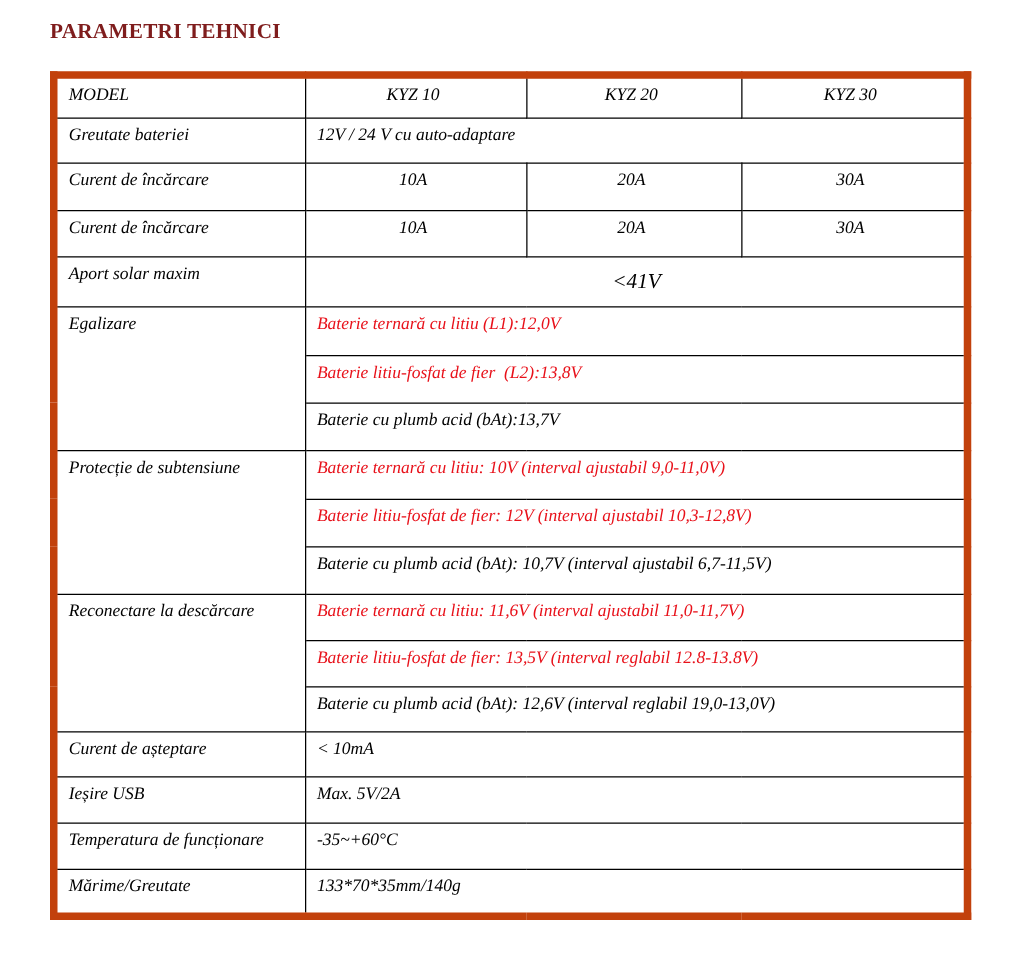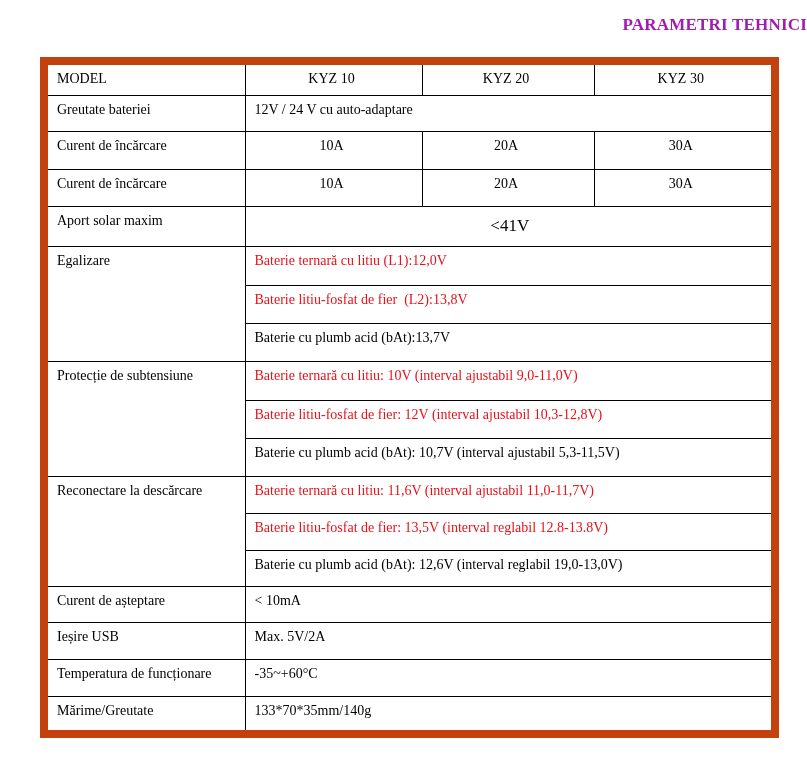--- a/index.html
+++ b/index.html
@@ -14,28 +14,28 @@
   .page {
     padding: 15px 0 0 40px;
     width: 807px;
     height: 763px;
   }
   .doc-title {
     font-size: 17px;
     font-weight: bold;
     letter-spacing: 0.2px;
     margin-bottom: 22px;
-    color: #a21caf;
-    text-align: right;
+    color: #7f1d1d;
   }
   table.spec-table {
     border-collapse: collapse;
     table-layout: fixed;
     width: 731px;
-    border: 8px solid #c2410c;
+    border: 6px solid #c2410c;
+    font-style: italic;
   }
   .spec-table td {
     border: 1px solid #000000;
     vertical-align: top;
     font-size: 14px;
     line-height: 1.25;
     padding: 5px 6px 4px 9px;
     white-space: pre-wrap;
     overflow: hidden;
   }
@@ -112,21 +112,21 @@
       </tr>
 
       <tr class="h39">
         <td rowspan="3">Protecție de subtensiune</td>
         <td colspan="3" class="red">Baterie ternară cu litiu: 10V (interval ajustabil 9,0-11,0V)</td>
       </tr>
       <tr class="h38">
         <td colspan="3" class="red">Baterie litiu-fosfat de fier: 12V (interval ajustabil 10,3-12,8V)</td>
       </tr>
       <tr class="h38">
-        <td colspan="3">Baterie cu plumb acid (bAt): 10,7V (interval ajustabil 5,3-11,5V)</td>
+        <td colspan="3">Baterie cu plumb acid (bAt): 10,7V (interval ajustabil 6,7-11,5V)</td>
       </tr>
 
       <tr class="h37">
         <td rowspan="3">Reconectare la descărcare</td>
         <td colspan="3" class="red">Baterie ternară cu litiu: 11,6V (interval ajustabil 11,0-11,7V)</td>
       </tr>
       <tr class="h37">
         <td colspan="3" class="red">Baterie litiu-fosfat de fier: 13,5V (interval reglabil 12.8-13.8V)</td>
       </tr>
       <tr class="h36">

